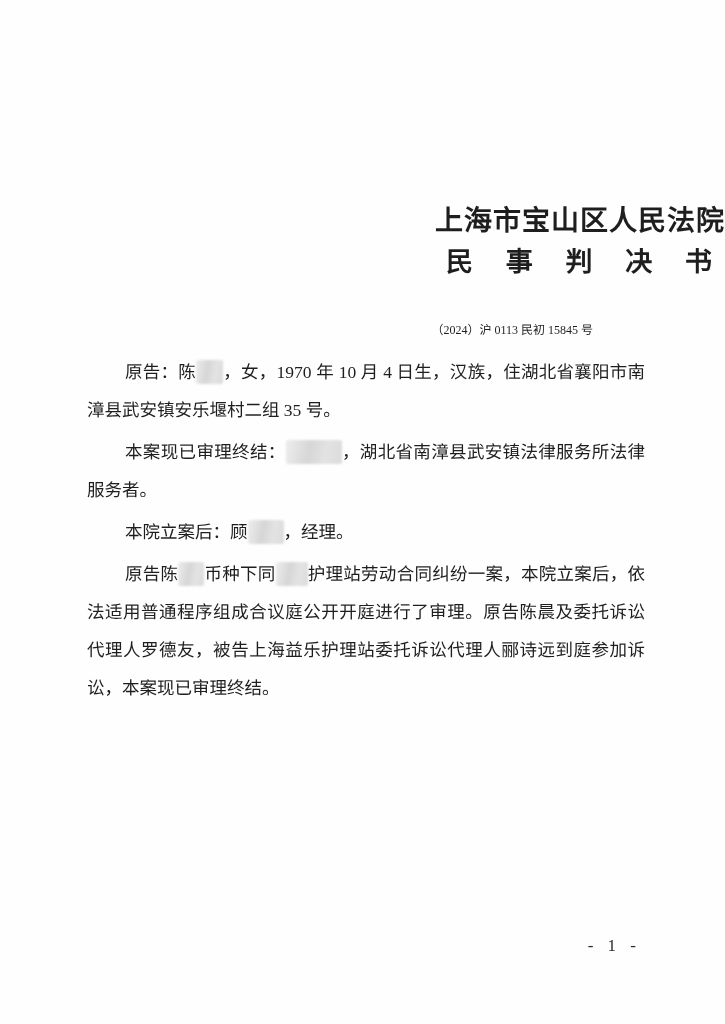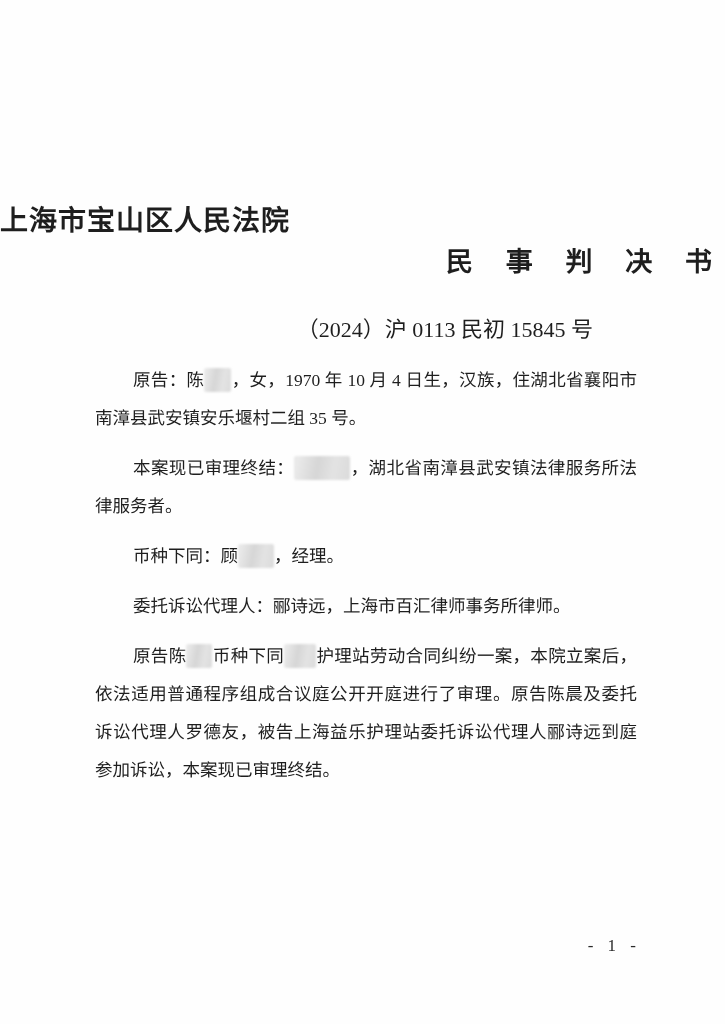--- a/index.html
+++ b/index.html
@@ -14,21 +14,21 @@
     background: #fefefe;
     font-family: "Liberation Serif", "DejaVu Serif", serif;
     color: #1e1e1e;
     overflow: hidden;
   }
   .court-title {
     position: absolute;
     top: 203px;
     left: 0;
     width: 100%;
-    text-align: left;
+    text-align: right;
     font-size: 28px;
     font-weight: 700;
     letter-spacing: 1px;
     line-height: 36px;
   }
   .doc-type {
     position: absolute;
     top: 245px;
     left: 0;
     width: 100%;
@@ -40,35 +40,35 @@
     line-height: 34px;
   }
   .case-number {
     position: absolute;
     top: 311px;
     left: 83px;
     width: 566px;
     box-sizing: border-box;
     padding-right: 56px;
     text-align: right;
-    font-size: 22px;
+    font-size: 12px;
     line-height: 38px;
     white-space: nowrap;
   }
   .body-text {
     position: absolute;
     top: 349px;
     left: 83px;
     width: 566px;
     font-size: 17.5px;
     line-height: 38px;
     text-align: justify;
   }
   .para {
-    margin: 12px;
+    margin: 4px;
     text-indent: 38px;
   }
   .redaction {
     display: inline-block;
     height: 24px;
     vertical-align: -6px;
     border-radius: 2px;
     background: linear-gradient(100deg, #e9e9e9 8%, #d6d6d6 42%, #e3e3e3 70%, #dbdbdb 100%);
     filter: blur(1.3px);
   }
@@ -89,20 +89,19 @@
 
   <div class="court-title">上海市宝山区人民法院</div>
 
   <div class="doc-type">民 事 判 决 书</div>
 
   <div class="case-number">（2024）沪 0113 民初 15845 号</div>
 
   <div class="body-text" id="body-paragraphs">
       <p class="para"><span>原告：陈</span><span class="redaction" style="width: 27px;"></span><span>，女，1970 年 10 月 4 日生，汉族，住湖北省襄阳市南漳县武安镇安乐堰村二组 35 号。</span></p>
       <p class="para"><span>本案现已审理终结：</span><span class="redaction" style="width: 56px;"></span><span>，湖北省南漳县武安镇法律服务所法律服务者。</span></p>
-      <p class="para"><span>币种下同：顾</span><span class="redaction" style="width: 36px;"></span><span>，经理。</span></p>
-      <p class="para"><span>委托诉讼代理人：郦诗远，上海市百汇律师事务所律师。</span></p>
+      <p class="para"><span>本院立案后：顾</span><span class="redaction" style="width: 36px;"></span><span>，经理。</span></p>
       <p class="para"><span>原告陈</span><span class="redaction" style="width: 26px;"></span><span>币种下同</span><span class="redaction" style="width: 32px;"></span><span>护理站劳动合同纠纷一案，本院立案后，依法适用普通程序组成合议庭公开开庭进行了审理。原告陈晨及委托诉讼代理人罗德友，被告上海益乐护理站委托诉讼代理人郦诗远到庭参加诉讼，本案现已审理终结。</span></p>
     </div>
 
   <div class="page-footer">- 1 -</div>
 
 </div>
 
 </body></html>

